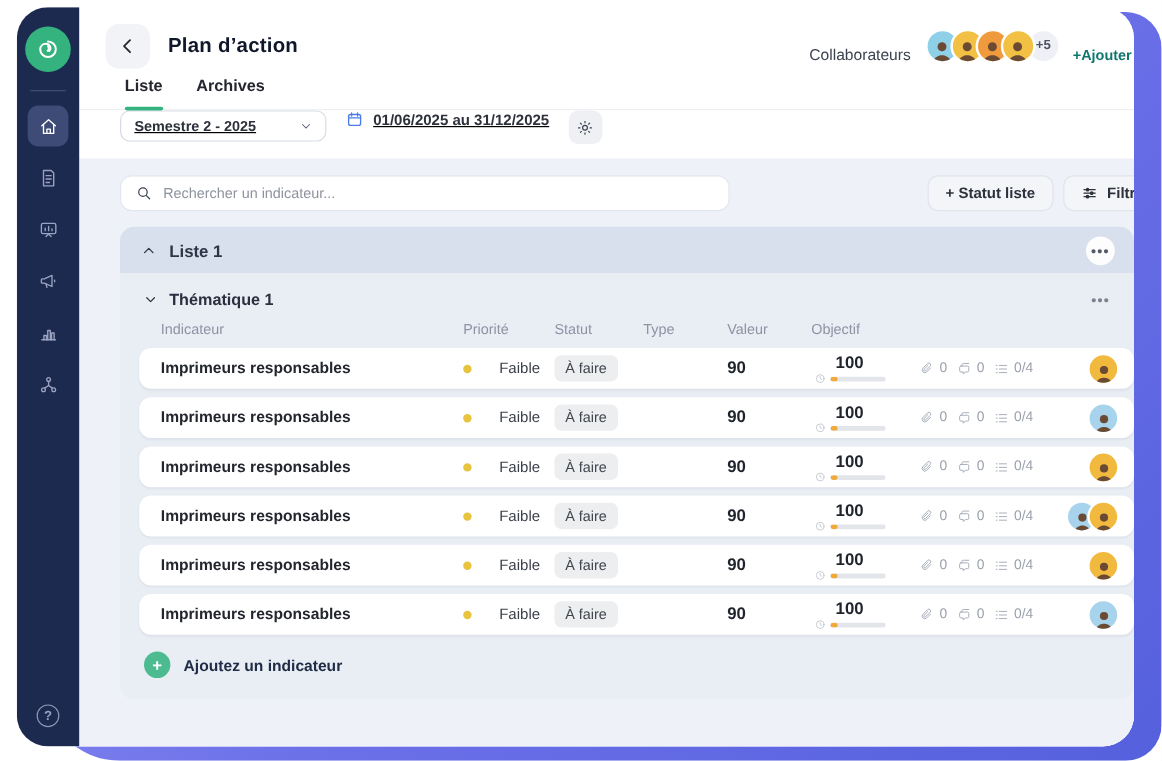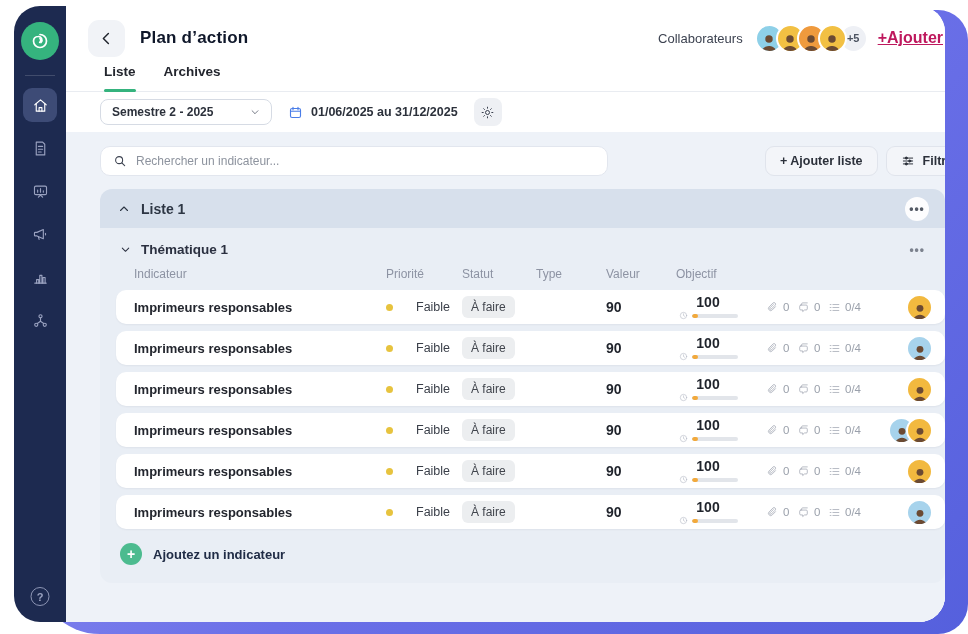--- a/index.html
+++ b/index.html
@@ -27,35 +27,35 @@
   .help-bubble { position:absolute; bottom:16px; left:50%; transform:translateX(-50%); width:19px; height:19px; border-radius:50%;
     border:1.5px solid #8e96b5; color:#9aa2c0; font-size:11px; font-weight:bold; display:flex; align-items:center; justify-content:center; }
 
   
   .main { flex:1; display:flex; flex-direction:column; min-width:0; background:#fff; }
 
   .topbar { height:58px; display:flex; align-items:center; padding:6px 0 0 22px; }
   .back-btn { width:37px; height:37px; border-radius:11px; background:#f1f3f7; display:flex; align-items:center; justify-content:center; cursor:pointer; }
   .back-btn svg { width:15px; height:15px; stroke:#22262e; stroke-width:2.4; fill:none; stroke-linecap:round; stroke-linejoin:round; }
   .page-title { font-size:17px; font-weight:bold; color:#0f172a; margin-left:15px; letter-spacing:.2px; }
-  .topbar-right { margin-left:auto; display:flex; align-items:center; }
+  .topbar-right { margin-left:auto; display:flex; align-items:flex-end; }
   .collab-label { font-size:13px; color:#3c4250; margin-right:12px; }
   .collab-avatars { display:flex; align-items:center; }
   .collab-avatar { width:29px; height:29px; border-radius:50%; border:2px solid #fff; margin-left:-8px; overflow:hidden; position:relative; }
   .collab-avatar:first-child { margin-left:0; }
   .collab-avatar svg, .avatar svg { position:absolute; bottom:-2px; left:50%; transform:translateX(-50%); width:85%; height:85%; }
   .overflow-badge { width:29px; height:29px; border-radius:50%; background:#eef0f5; border:2px solid #fff; margin-left:-8px;
     font-size:11px; font-weight:bold; color:#4c5361; display:flex; align-items:center; justify-content:center; }
-  .add-collab { color:#be185d; font-size:16px; font-weight:bold; margin-left:10px; margin-right:2px; white-space:nowrap; cursor:pointer;text-decoration:underline; }
+  .add-collab { color:#0f766e; font-size:12px; font-weight:bold; margin-left:10px; margin-right:2px; white-space:nowrap; cursor:pointer; }
 
   .tabsbar { display:flex; gap:28px; padding:0 0 0 38px; border-bottom:1px solid #e9ecf1; height:28px; }
   .tab { font-size:13.5px; font-weight:bold; color:#23262e; position:relative; cursor:pointer; padding-bottom:10px; }
   .tab.active::after { content:""; position:absolute; left:0; right:0; bottom:-1px; height:3px; background:#35b37e; border-radius:2px; }
 
-  .filterbar { height:40px; display:flex; align-items:center; gap:16px; padding-left:34px; background:#fff; }
+  .filterbar { height:40px; display:flex; align-items:flex-start; gap:16px; padding-left:34px; background:#fff;text-decoration:underline; }
   .period-select { width:172px; height:26px; border:1px solid #d6dbe4; border-radius:8px; background:#fff; display:flex; align-items:center;
     justify-content:space-between; padding:0 11px; font-size:12px; font-weight:bold; color:#2c313b; cursor:pointer; }
   .period-select svg { width:10px; height:10px; stroke:#5b6170; stroke-width:2; fill:none; stroke-linecap:round; }
   .date-display { display:flex; align-items:center; gap:8px; font-size:12.5px; font-weight:bold; color:#2c313b; }
   .date-display svg { width:15px; height:15px; stroke:#4a7de8; stroke-width:1.8; fill:none; stroke-linecap:round; }
   .gear-btn { width:28px; height:28px; border-radius:8px; background:#eef0f4; display:flex; align-items:center; justify-content:center; cursor:pointer; }
   .gear-btn svg { width:15px; height:15px; stroke:#3c4250; stroke-width:1.6; fill:none; }
 
   
   .content { flex:1; background:#eef2f8; padding:14px 0 0 34px; overflow:hidden; }
@@ -254,21 +254,21 @@
 
         <div class="search-row">
           <div class="search-box">
             <svg viewBox="0 0 24 24">
                 <circle cx="10.5" cy="10.5" r="6"></circle>
                 <path d="M15.5 15.5L20 20"></path>
               </svg>
             <input type="text" placeholder="Rechercher un indicateur..." style="">
           </div>
           <div class="search-spacer"></div>
-          <button class="btn-light">+ Ajouter liste</button>
+          <button class="btn-light">+ Statut liste</button>
           <button class="btn-light filter-btn">
             <svg viewBox="0 0 24 24">
                 <path d="M4 7h16M4 12h16M4 17h16"></path>
                 <circle cx="9" cy="7" r="1.8" fill="#2c313b"></circle>
                 <circle cx="15" cy="12" r="1.8" fill="#2c313b"></circle>
                 <circle cx="9" cy="17" r="1.8" fill="#2c313b"></circle>
               </svg>
             <span>Filtrer</span>
           </button>
         </div>

